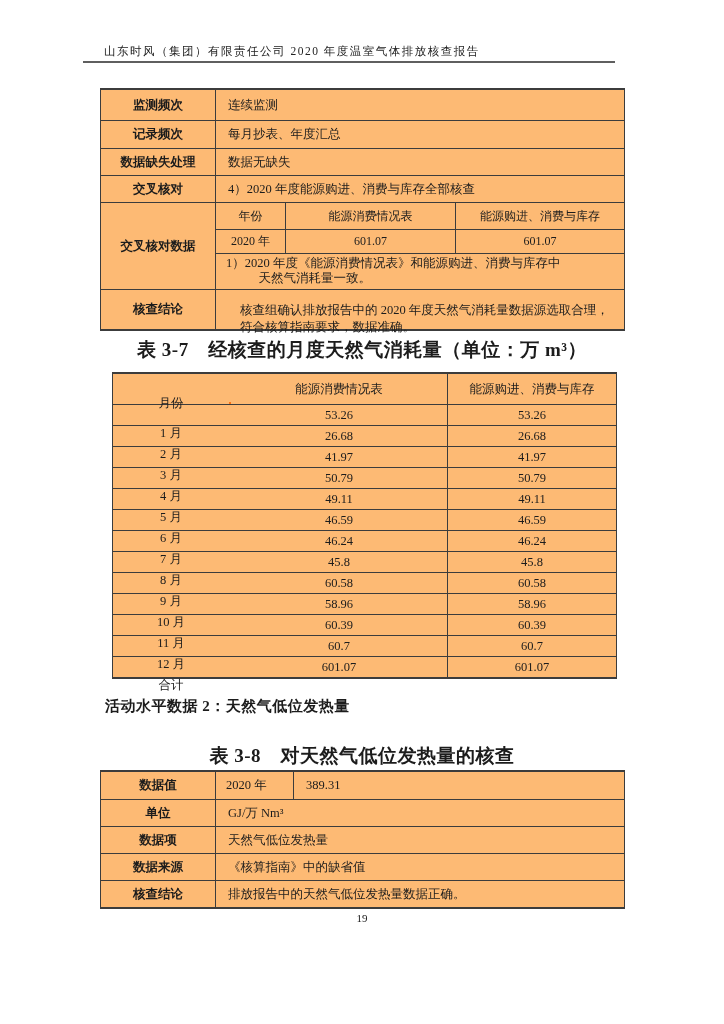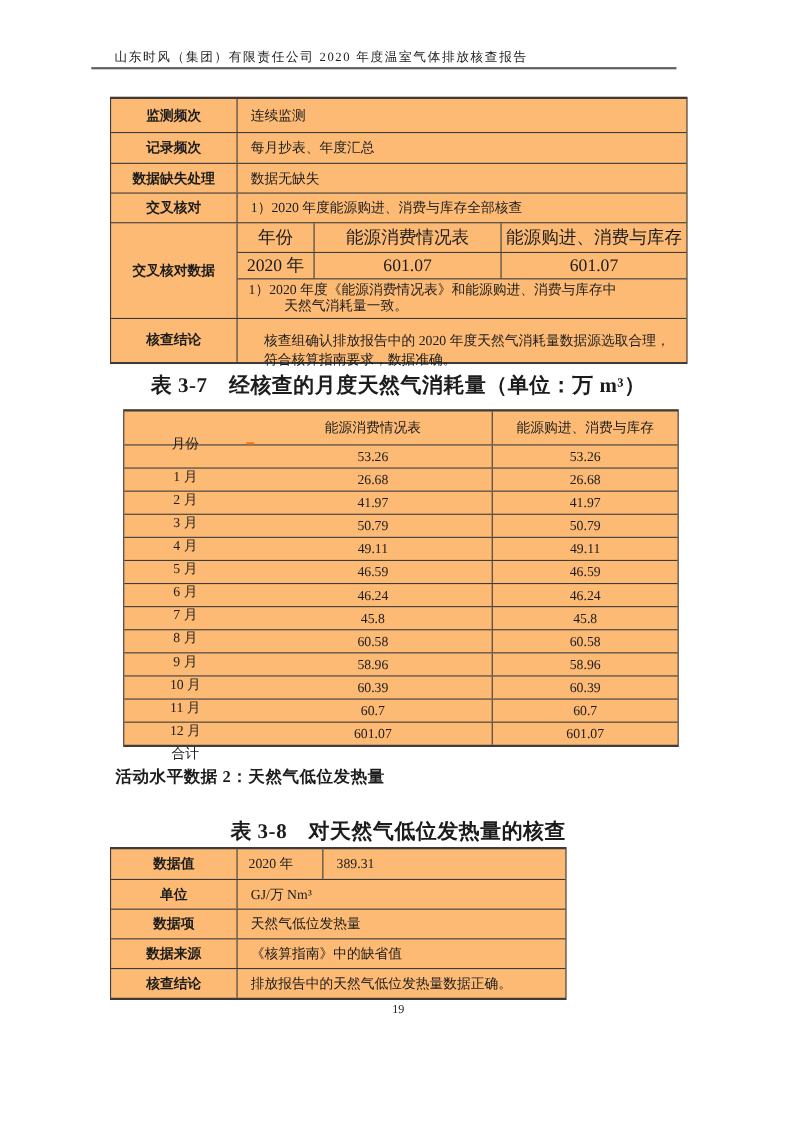--- a/index.html
+++ b/index.html
@@ -31,44 +31,44 @@
   
   .t1 { left: 100px; top: 88px; width: 525px; }
   .h30 { height: 30px; } .h28 { height: 28px; } .h27 { height: 27px; } .h40 { height: 40px; }
   .t1 .conclusion-text { line-height: 17px; padding: 3px 14px 3px 12px; display: block; margin-top: 18px; }
 
   
   .cross-value { flex: 1; display: flex; flex-direction: column; }
   .cross-head, .cross-data { display: flex; }
   .cross-head { height: 27px; border-bottom: 1px solid #3c3c3c; }
   .cross-data { height: 24px; border-bottom: 1px solid #3c3c3c; }
-  .cc { display: flex; align-items: center; justify-content: center; font-size: 16px; }
+  .cc { display: flex; align-items: center; justify-content: center; font-size: 12px; }
   .cc-year { width: 70px; flex: 0 0 70px; border-right: 1px solid #3c3c3c; }
   .cc-a { width: 170px; flex: 0 0 170px; border-right: 1px solid #3c3c3c; }
   .cc-b { flex: 1; }
   .cross-note { font-size: 12.5px; line-height: 15px; padding: 2px 6px 3px 10px; }
   .cross-note .line2 { padding-left: 2.6em; }
 
   
   .table-title { position: absolute; left: 0; width: 724px; text-align: center; font-weight: bold; font-size: 19px; letter-spacing: 0.5px; }
   .title-37 { top: 337px; }
   .title-38 { top: 743px; }
   .section-heading { position: absolute; left: 105px; top: 697px; font-weight: bold; font-size: 15px; letter-spacing: 0.5px; font-family: Liberation Serif, serif; }
 
   
   .t37 { left: 112px; top: 372px; width: 505px; }
   .t37 .hrow { display: flex; height: 30px; }
   .t37 .drow { display: flex; height: 21px; border-top: 1px solid #3c3c3c; }
   .t37 .c { display: flex; align-items: center; justify-content: center; font-size: 12.5px; }
-  .t37 .c-month { width: 118px; flex: 0 0 118px; border-right: 7px solid #f97316; margin-top: 28px; }
+  .t37 .c-month { width: 118px; flex: 0 0 118px; border-right: 2px solid #f97316; margin-top: 28px; }
   .t37 .c-a { width: 217px; flex: 0 0 217px; border-right: 1px solid #3c3c3c; }
   .t37 .c-b { flex: 1; }
 
   
-  .t38 { left: 100px; top: 770px; width: 415px; border-bottom-width: 2px; }
+  .t38 { left: 100px; top: 770px; width: 525px; border-bottom-width: 2px; }
   .t38 .row { height: 27px; }
   .t38 .year-cell { width: 78px; flex: 0 0 78px; display: flex; align-items: center; padding-left: 10px; font-size: 12.5px; border-right: 1px solid #3c3c3c; }
 
   
   .footer { position: absolute; left: 0; top: 912px; width: 724px; text-align: center; font-size: 11px; color: #222; }
 </style>
 </head>
 <body>
 
 <div class="page">
@@ -85,21 +85,21 @@
     <div class="row h28">
       <div class="label-cell">记录频次</div>
       <div class="value-cell">每月抄表、年度汇总</div>
     </div>
     <div class="row h27">
       <div class="label-cell">数据缺失处理</div>
       <div class="value-cell">数据无缺失</div>
     </div>
     <div class="row h27">
       <div class="label-cell">交叉核对</div>
-      <div class="value-cell">1）2020 年度能源购进、消费与库存全部核查</div>
+      <div class="value-cell">4）2020 年度能源购进、消费与库存全部核查</div>
     </div>
 
     <div class="row">
       <div class="label-cell">交叉核对数据</div>
       <div class="cross-value">
         <div class="cross-head">
           <div class="cc cc-year">年份</div>
           <div class="cc cc-a">能源消费情况表</div>
           <div class="cc cc-b">能源购进、消费与库存</div>
         </div>

